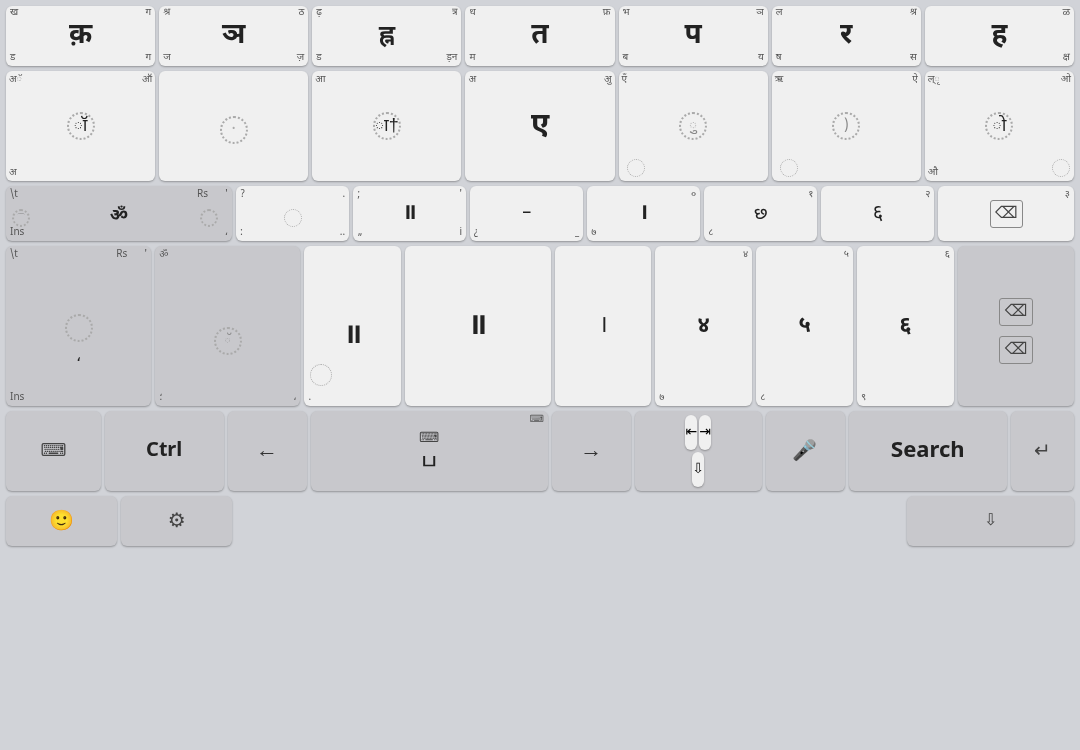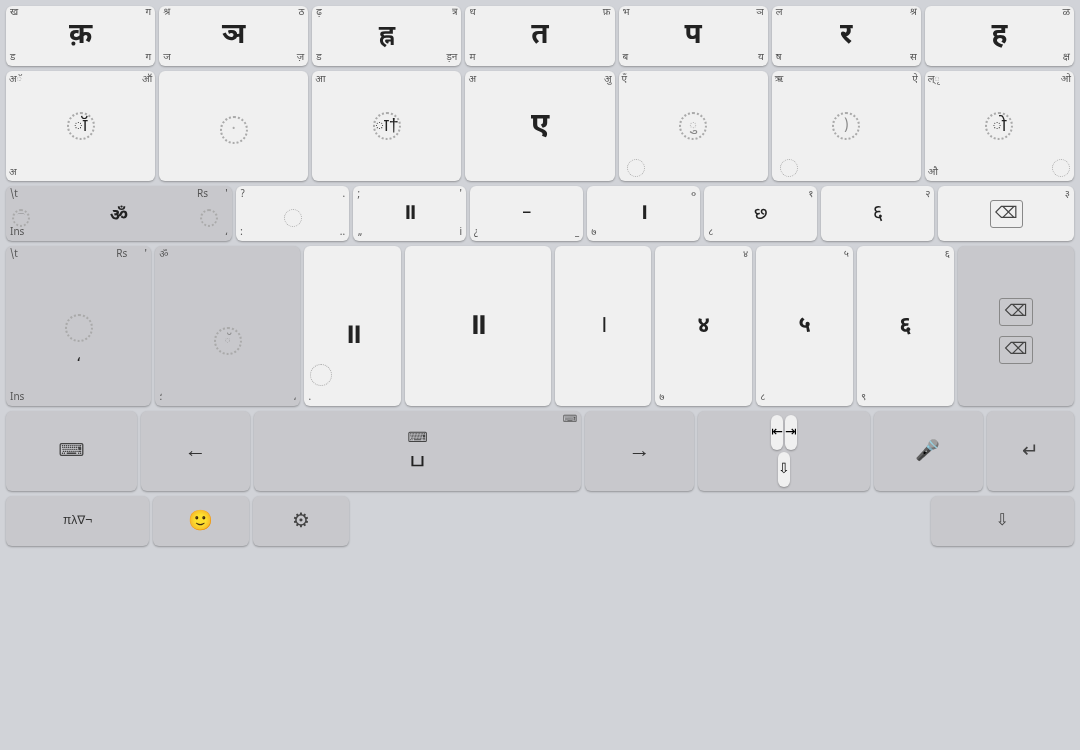--- a/index.html
+++ b/index.html
@@ -368,20 +368,23 @@
   </div>
 
 </div>
 
 <div class="keyboard-row" style="height:80px;">
 
   <div class="key key-gray" style="position:relative;flex:1.2;">
     <span style="font-size:18px;color:#444;">⌨</span>
   </div>
 
+  <div class="key key-gray" style="flex:1.5;">
+    <span class="key-ctrl">Ctrl</span>
+  </div>
 
 
   <div class="key key-gray">
     <span style="font-size:22px;color:#333;">←</span>
   </div>
 
   <div class="key key-gray" style="flex:3;position:relative;">
     <span style="font-size:14px;color:#444;">⌨</span>
     <span style="font-size:20px;color:#222;font-weight:bold;">ப</span>
     <span style="position:absolute;top:2px;right:4px;font-size:10px;color:#555;">⌨</span>
@@ -404,32 +407,32 @@
       <div class="key" style="flex:1;height:100%;font-size:14px;">
         <span>⇩</span>
       </div>
     </div>
   </div>
 
   <div class="key key-gray">
     <span style="font-size:20px;color:#444;">🎤</span>
   </div>
 
+  <div class="key key-gray" style="flex:2;">
+    <span class="key-search">Search</span>
+  </div>
 
   <div class="key key-gray" style="flex:0.8;">
     <span style="font-size:20px;color:#444;">↵</span>
   </div>
 
 </div>
 
 <div class="keyboard-row" style="height:50px;">
 
-  <div class="key key-gray" style="flex:1.5;">
-    <span style="font-size:12px;color:#333;">πλ∇¬</span>
-  </div>
 
   <div class="key key-gray">
     <span style="font-size:20px;">🙂</span>
   </div>
 
   <div class="key key-gray">
     <span style="font-size:20px;color:#444;">⚙</span>
   </div>
 
   <div style="flex:6;"></div>

